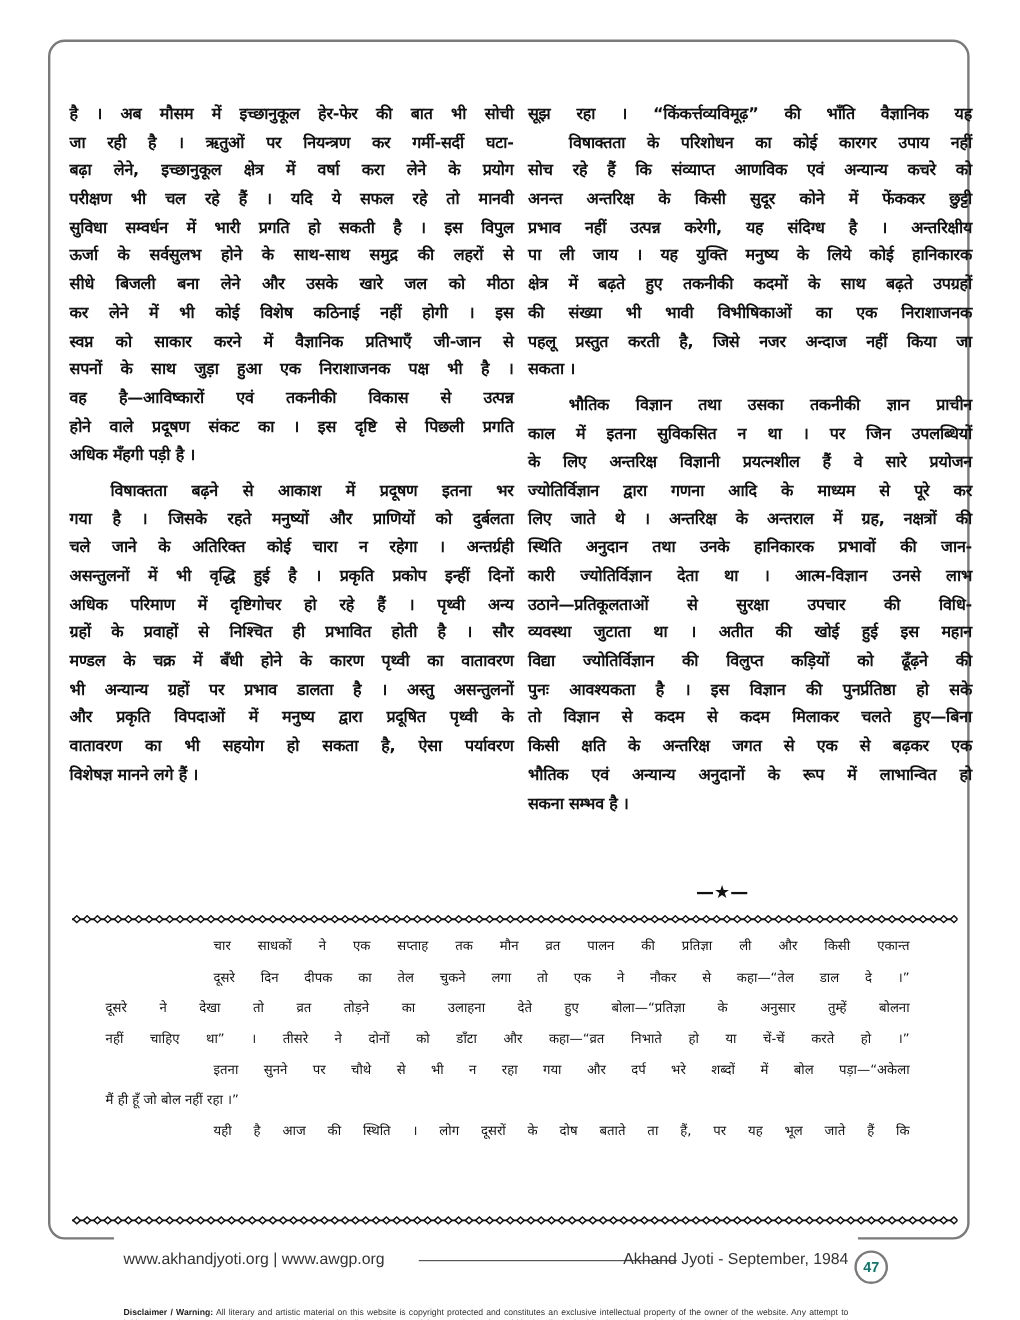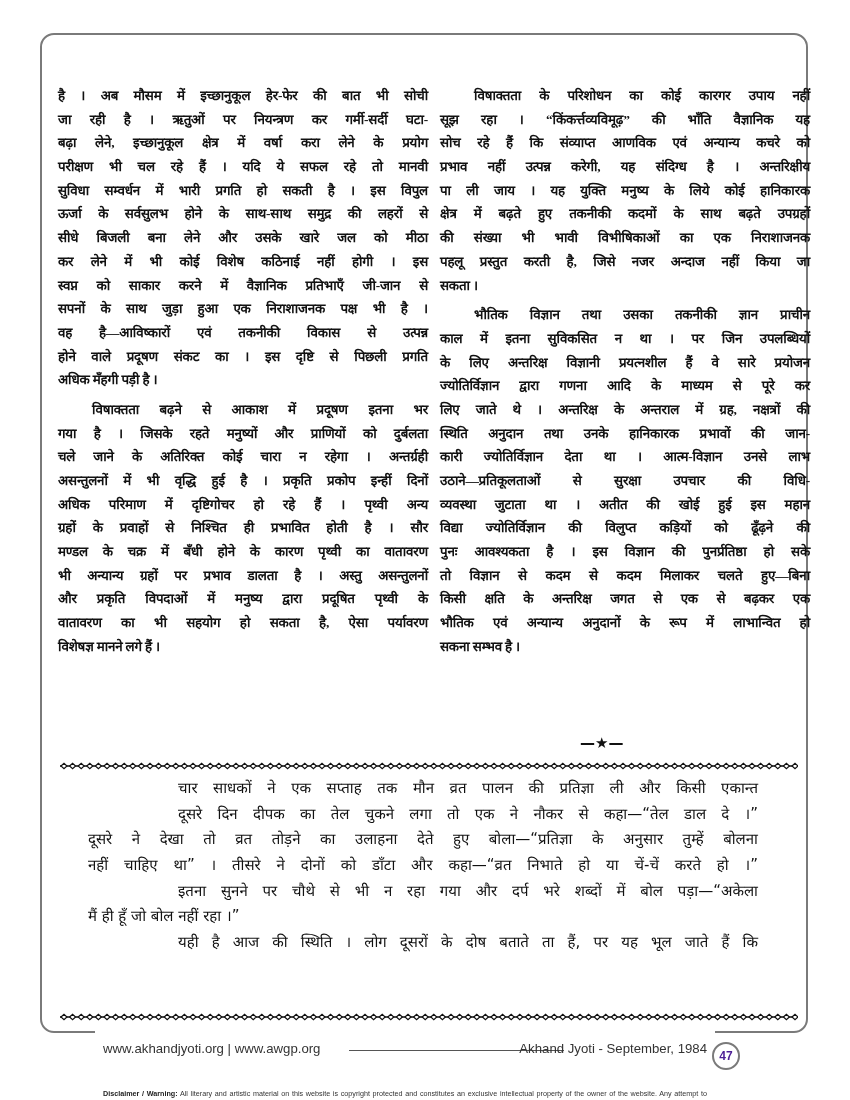--- a/index.html
+++ b/index.html
@@ -1,43 +1,43 @@
 <!DOCTYPE html>
 <html><head>
 <meta charset="utf-8">
 <style>
   html, body { margin: 0; padding: 0; background: #ffffff; }
   body { width: 850px; height: 1100px; position: relative; overflow: hidden;
          font-family: "DejaVu Sans", sans-serif; color: #111; }
   .frame { position: absolute; left: 40px; top: 33px; width: 768px; height: 1000px;
            border: 2.5px solid #7a7a7a; border-radius: 14px; box-sizing: border-box; }
   .frame-gap { position: absolute; background: #fff; }
-  .col { position: absolute; top: 84px; width: 370px; font-family: Liberation Serif, serif; }
+  .col { position: absolute; top: 84px; width: 370px; }
   .col.left { left: 58px; }
   .col.right { left: 440px; }
   .line { font-size: 13.4px; line-height: 23.7px; height: 23.7px; white-space: nowrap;
           font-weight: bold; letter-spacing: -0.2px; text-align: justify; text-align-last: justify; }
   .line.last { text-align-last: left; }
   .line.indent { padding-left: 34px; }
   .para-gap { height: 6px; }
   .star-sep { position: absolute; left: 580px; top: 734px; font-size: 15px; font-weight: bold; }
   .dotted-rule { position: absolute; left: 60px; height: 8px; width: 738px; }
   .dotted-rule svg { display: block; }
   .story { position: absolute; left: 88px; top: 776px; width: 670px; }
-  .story .line { font-size: 15px; line-height: 25.7px; height: 25.7px; font-weight: normal;
+  .story .line { font-size: 11px; line-height: 25.7px; height: 25.7px; font-weight: normal;
                  letter-spacing: 0; }
   .story .line.indent { padding-left: 90px; }
   .footer-row { position: absolute; top: 1041px; left: 103px; width: 640px; height: 20px;
                 font-family: "Liberation Sans", sans-serif; font-size: 13.2px; color: #333; }
   .footer-row .left-link { position: absolute; left: 0; top: 0; }
   .footer-row .right-title { position: absolute; right: 36px; top: 0; }
   .footer-row .rule { position: absolute; left: 246px; width: 215px; top: 9px; border-top: 1.2px solid #555; }
   .page-num { position: absolute; left: 712px; top: 1042px; width: 24px; height: 24px;
               border: 2px solid #7a7a7a; border-radius: 50%; font-family: "Liberation Sans", sans-serif;
-              font-weight: bold; font-size: 12px; text-align: center; line-height: 24px; background: #fff; color:#4c1d95; }
+              font-weight: bold; font-size: 12px; text-align: center; line-height: 24px; background: #fff; color:#0f766e; }
   .disclaimer { position: absolute; top: 1089px; left: 103px; width: 604px;
                 font-family: "Liberation Sans", sans-serif; font-size: 7.2px; line-height: 9.3px; color: #333;
                 text-align: justify; text-align-last: justify; }
   .disclaimer b { color: #222; }
 </style>
 </head>
 <body>
 
 <div class="frame"></div>
 
@@ -64,23 +64,24 @@
     <div class="line">असन्तुलनों में भी वृद्धि हुई है । प्रकृति प्रकोप इन्हीं दिनों</div>
     <div class="line">अधिक परिमाण में दृष्टिगोचर हो रहे हैं । पृथ्वी अन्य</div>
     <div class="line">ग्रहों के प्रवाहों से निश्चित ही प्रभावित होती है । सौर</div>
     <div class="line">मण्डल के चक्र में बँधी होने के कारण पृथ्वी का वातावरण</div>
     <div class="line">भी अन्यान्य ग्रहों पर प्रभाव डालता है । अस्तु असन्तुलनों</div>
     <div class="line">और प्रकृति विपदाओं में मनुष्य द्वारा प्रदूषित पृथ्वी के</div>
     <div class="line">वातावरण का भी सहयोग हो सकता है, ऐसा पर्यावरण</div>
     <div class="line last">विशेषज्ञ मानने लगे हैं ।</div>
   </div>
 <div class="col right" id="right-col">
+    <div class="line">सूझ रहा । “किंकर्त्तव्यविमूढ़” की भाँति वैज्ञानिक यह</div>
     <div class="line indent">विषाक्तता के परिशोधन का कोई कारगर उपाय नहीं</div>
-    <div class="line">सूझ रहा । “किंकर्त्तव्यविमूढ़” की भाँति वैज्ञानिक यह</div>
     <div class="line">सोच रहे हैं कि संव्याप्त आणविक एवं अन्यान्य कचरे को</div>
+    <div class="line">अनन्त अन्तरिक्ष के किसी सुदूर कोने में फेंककर छुट्टी</div>
     <div class="line">प्रभाव नहीं उत्पन्न करेगी, यह संदिग्ध है । अन्तरिक्षीय</div>
     <div class="line">पा ली जाय । यह युक्ति मनुष्य के लिये कोई हानिकारक</div>
     <div class="line">क्षेत्र में बढ़ते हुए तकनीकी कदमों के साथ बढ़ते उपग्रहों</div>
     <div class="line">की संख्या भी भावी विभीषिकाओं का एक निराशाजनक</div>
     <div class="line">पहलू प्रस्तुत करती है, जिसे नजर अन्दाज नहीं किया जा</div>
     <div class="line last">सकता ।</div>
     <div class="para-gap"></div>
     <div class="line indent">भौतिक विज्ञान तथा उसका तकनीकी ज्ञान प्राचीन</div>
     <div class="line">काल में इतना सुविकसित न था । पर जिन उपलब्धियों</div>
     <div class="line">के लिए अन्तरिक्ष विज्ञानी प्रयत्नशील हैं वे सारे प्रयोजन</div>

